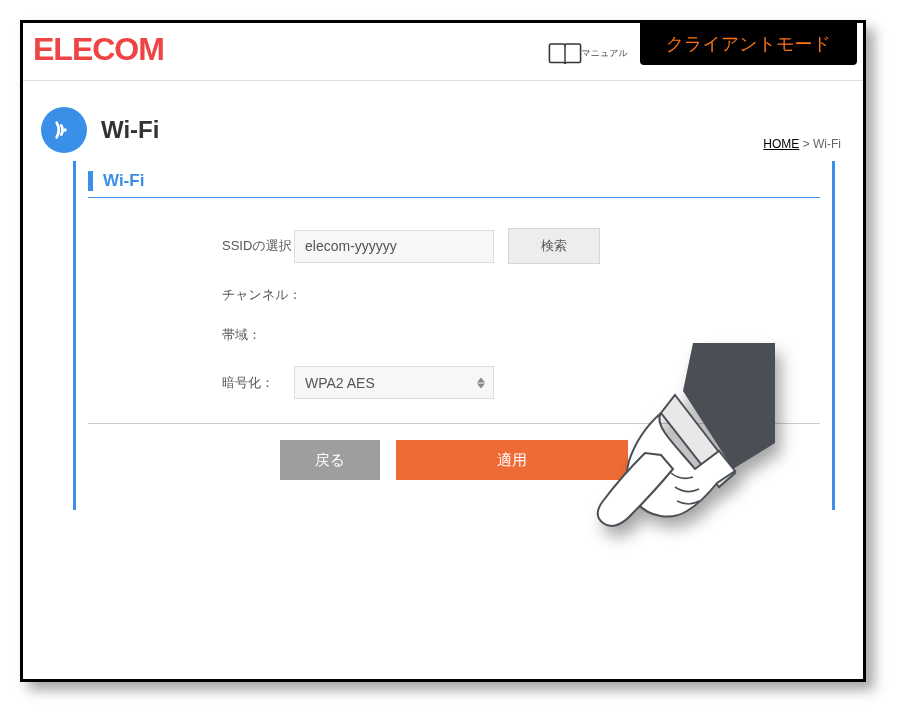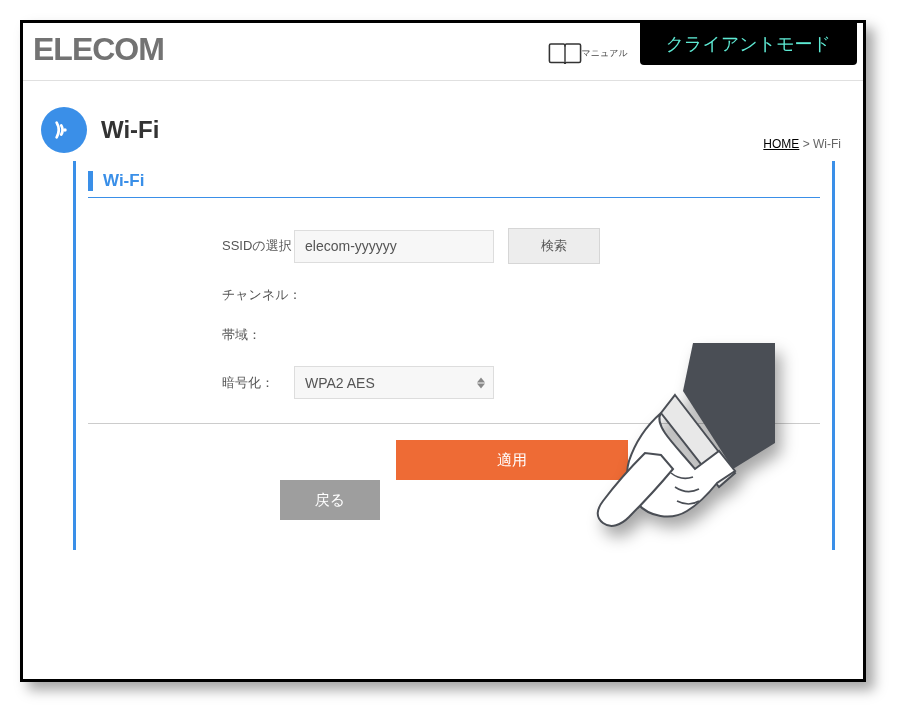--- a/index.html
+++ b/index.html
@@ -27,37 +27,37 @@
     align-items: stretch;
     border-bottom: 1px solid #e0e0e0;
     height: 58px;
   }
   .logo {
     flex: 0 0 auto;
     font-family: Arial Black, Arial, sans-serif;
     font-weight: 900;
     font-size: 32px;
     letter-spacing: -1px;
-    color: #737373;
+    color: #ef4444;
     padding: 8px 0 0 10px;
   }
   .spacer { flex: 1; }
   .manual {
     display: flex;
     flex-direction: row;
     align-items: center;
     justify-content: center;
     padding: 4px 12px 0 12px;
     font-size: 9px;
     color: #444;
   }
   .manual svg { width: 34px; height: 24px; }
   .mode-badge {
     background: #000;
-    color: #5eead4;
+    color: #f97316;
     font-size: 18px;
     display: flex;
     align-items: center;
     justify-content: center;
     padding: 0 26px;
     height: 42px;
     align-self: flex-start;
     border-bottom-left-radius: 4px;
     border-bottom-right-radius: 4px;
     margin-right: 6px;
@@ -171,21 +171,21 @@
   .bar {
     margin: 24px 12px 0 12px;
     border-top: 1px solid #ccc;
     padding-top: 16px;
     display: flex; justify-content: center; gap: 16px;
   }
   .btn {
     height: 40px; border: none; cursor: pointer;
     font-size: 15px; color: #fff;
   }
-  .btn.back { width: 100px; background: #9e9e9e; margin-top: 40px; }
+  .btn.back { width: 100px; background: #9e9e9e; }
   .btn.apply { width: 232px; background: #ee6b35; }
 
   
   .hand {
     position: absolute;
     left: 552px; top: 320px;
     width: 200px; height: 220px;
     pointer-events: none;
     filter: drop-shadow(6px 10px 8px rgba(0,0,0,0.35));
   }

